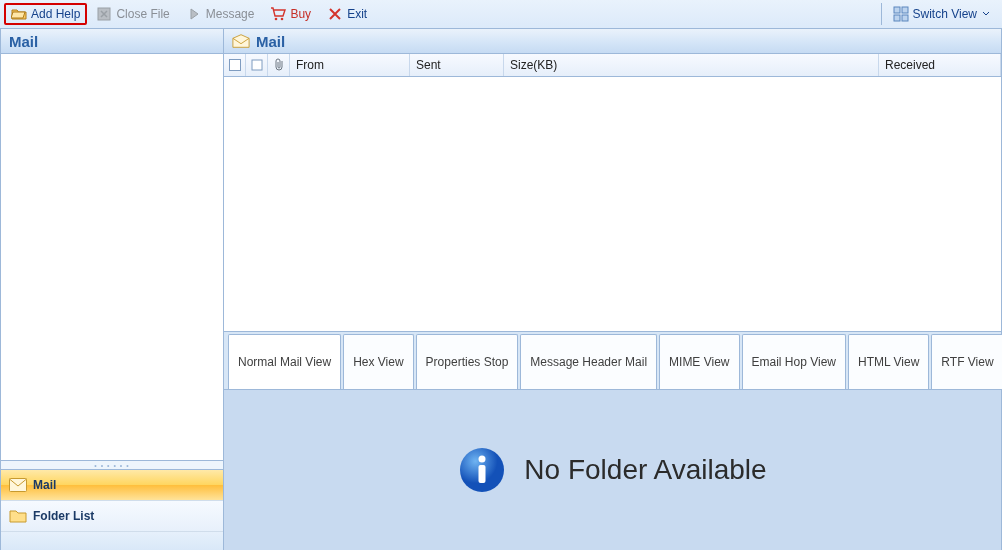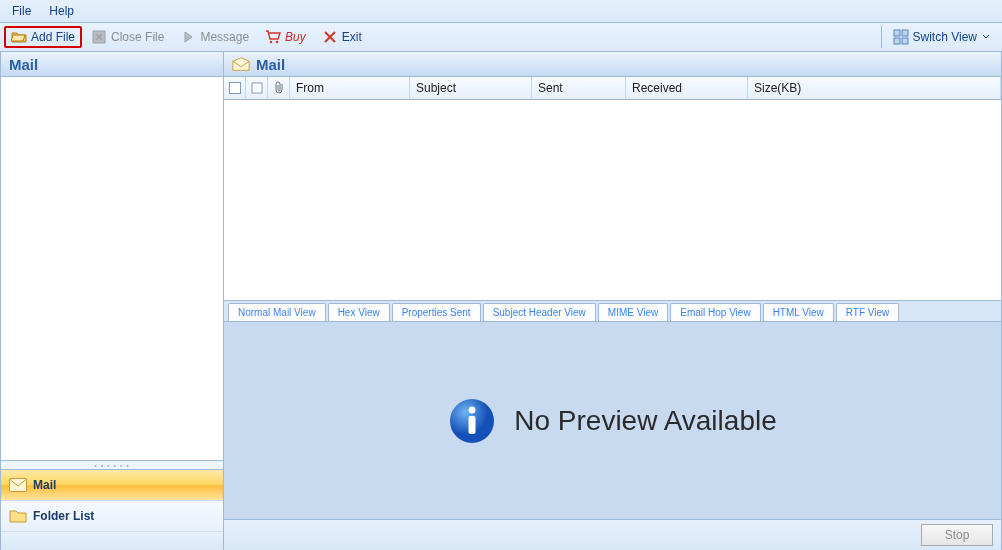--- a/index.html
+++ b/index.html
@@ -38,51 +38,47 @@
 
   
   .cols{height:22px;display:flex;align-items:stretch;background:linear-gradient(#f7faff,#e6effa);border-bottom:1px solid #9db8d9;font-size:12px;color:#222;}
   .cols .col{display:flex;align-items:center;padding:0 6px;border-right:1px solid #c8d8ec;box-sizing:border-box;overflow:hidden;white-space:nowrap;}
   .cols .col.small{width:22px;justify-content:center;padding:0;}
   .list-body{flex:1;background:#fff;min-height:0;overflow:auto;}
 
   
   .preview{height:218px;display:flex;flex-direction:column;border-top:1px solid #9db8d9;}
   .tabs{display:flex;align-items:flex-end;gap:2px;padding:2px 4px 0 4px;background:#d7e6f6;border-bottom:1px solid #9db8d9;}
-  .tab{background:#fbfdff;border:1px solid #9db8d9;border-bottom:none;padding:3px 9px;font-size:10px;color:#3b82f6;border-radius:2px 2px 0 0;cursor:default;white-space:nowrap;}
+  .tab{background:#fbfdff;border:1px solid #9db8d9;border-bottom:none;padding:20px 9px;font-size:12px;color:#404040;border-radius:2px 2px 0 0;cursor:default;white-space:nowrap;}
   .tab.active{background:#fff;}
   .preview-body{flex:1;background:#c8daf0;display:flex;align-items:center;justify-content:center;gap:18px;}
   .info-icon{width:48px;height:48px;}
   .preview-text{font-size:28px;color:#2b2b2b;}
 
   
   .status{height:30px;background:linear-gradient(#e6f0fb,#d9e8f8);border-top:1px solid #9db8d9;display:flex;align-items:center;justify-content:flex-end;padding:0 8px;}
   .status button{width:72px;height:22px;background:linear-gradient(#f7f7f7,#e6e6e6);border:1px solid #a9a9a9;color:#8b8b8b;font-size:12px;}
 
   svg{display:block;}
 </style>
 </head>
 <body>
 
 <div class="app">
 
-  <div class="menubar">
-    <div class="menu-item">File</div>
-    <div class="menu-item">Help</div>
-  </div>
 
   <div class="toolbar">
     <div class="tbtn highlighted">
       <span class="ico">
         <svg width="16" height="16" viewBox="0 0 16 16">
             <path d="M1 4h5l1.5 2H15v7H1z" fill="#f7c862" stroke="#b07d1a"></path>
             <path d="M2 6h12l-2 6H0z" fill="#ffe7a8" stroke="#b07d1a"></path>
           </svg>
       </span>
-      <span>Add File</span>
+      <span>Add Help</span>
     </div>
     <div class="tbtn disabled">
       <span class="ico">
         <svg width="16" height="16" viewBox="0 0 16 16">
             <rect x="2" y="2" width="12" height="12" fill="#cfd4da" stroke="#9aa0a6"></rect>
             <path d="M5 5l6 6M11 5l-6 6" stroke="#9aa0a6" stroke-width="1.5"></path>
           </svg>
       </span>
       <span>Close File</span>
     </div>
@@ -95,21 +91,21 @@
       <span>Message</span>
     </div>
     <div class="tbtn">
       <span class="ico">
         <svg width="16" height="16" viewBox="0 0 16 16">
             <path d="M1 2h2l2 8h8l2-6H4" fill="none" stroke="#d4342c" stroke-width="1.4"></path>
             <circle cx="6" cy="13" r="1.3" fill="#d4342c"></circle>
             <circle cx="12" cy="13" r="1.3" fill="#d4342c"></circle>
           </svg>
       </span>
-      <span style="color:#c62f27;font-style:italic;">Buy</span>
+      <span style="color:#c62f27;">Buy</span>
     </div>
     <div class="tbtn">
       <span class="ico">
         <svg width="14" height="14" viewBox="0 0 14 14">
             <path d="M2 2l10 10M12 2L2 12" stroke="#d4342c" stroke-width="2"></path>
           </svg>
       </span>
       <span>Exit</span>
     </div>
     <div class="spacer"></div>
@@ -181,56 +177,52 @@
             </svg>
         </div>
         <div class="col small">
           <span>
             <svg width="12" height="14" viewBox="0 0 12 14">
                 <path d="M9 3v6a3 3 0 11-6 0V3a2 2 0 114 0v6a1 1 0 11-2 0V4" fill="none" stroke="#6c7681" stroke-width="1"></path>
               </svg>
           </span>
         </div>
         <div class="col" style="width:120px;text-align:center;">From</div>
-        <div class="col" style="width:122px;">Subject</div>
         <div class="col" style="width:94px;">Sent</div>
+        <div class="col" style="flex:1;">Size(KB)</div>
         <div class="col" style="width:122px;">Received</div>
-        <div class="col" style="flex:1;">Size(KB)</div>
       </div>
 
       <div class="list-body"></div>
 
       <div class="preview">
         <div class="tabs">
           <div class="tab active">Normal Mail View</div>
           <div class="tab">Hex View</div>
-          <div class="tab">Properties Sent</div>
-          <div class="tab">Subject Header View</div>
+          <div class="tab">Properties Stop</div>
+          <div class="tab">Message Header Mail</div>
           <div class="tab">MIME View</div>
           <div class="tab">Email Hop View</div>
           <div class="tab">HTML View</div>
           <div class="tab">RTF View</div>
 
         </div>
         <div class="preview-body">
           <span class="info-icon">
             <svg width="48" height="48" viewBox="0 0 48 48">
               <defs>
                   <radialGradient id="g" cx="35%" cy="30%">
                     <stop offset="0%" stop-color="#6fb4f2"></stop>
                     <stop offset="100%" stop-color="#1351b8"></stop>
                   </radialGradient>
                 </defs>
               <circle cx="24" cy="24" r="22" fill="url(#g)"></circle>
               <circle cx="24" cy="13" r="3.5" fill="#fff"></circle>
               <rect x="20.5" y="19" width="7" height="18" rx="2" fill="#fff"></rect>
             </svg>
           </span>
-          <span class="preview-text">No Preview Available</span>
-        </div>
-      </div>
-
-      <div class="status">
-        <button disabled="">Stop</button>
-      </div>
+          <span class="preview-text">No Folder Available</span>
+        </div>
+      </div>
+
     </div>
   </div>
 </div>
 
 </body></html>

